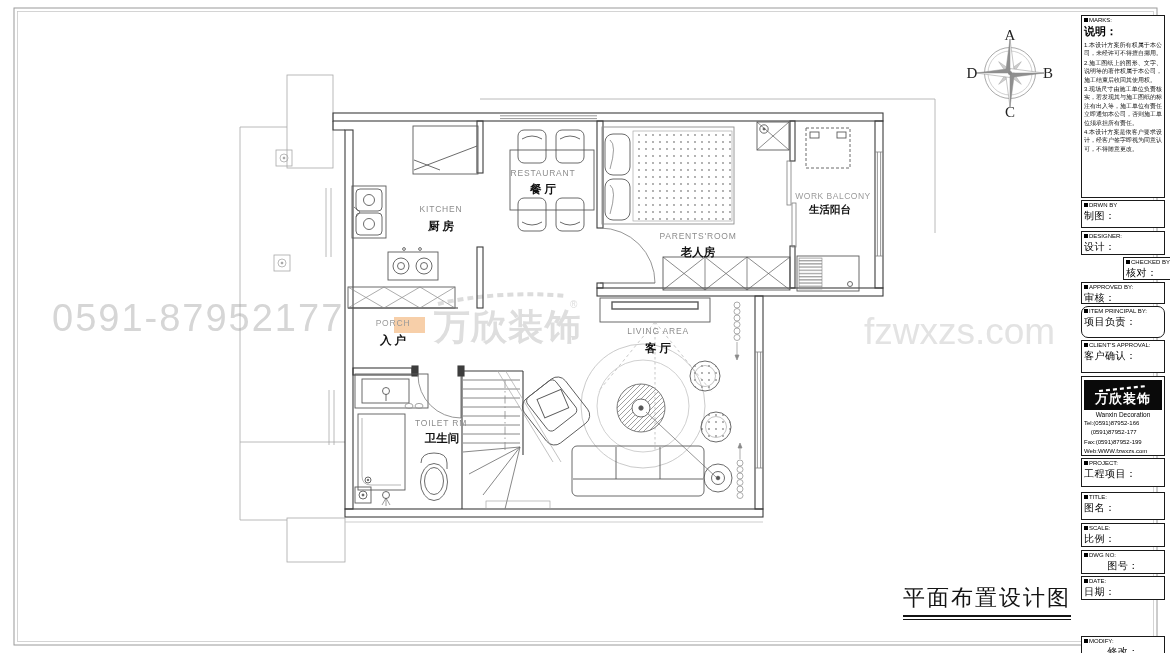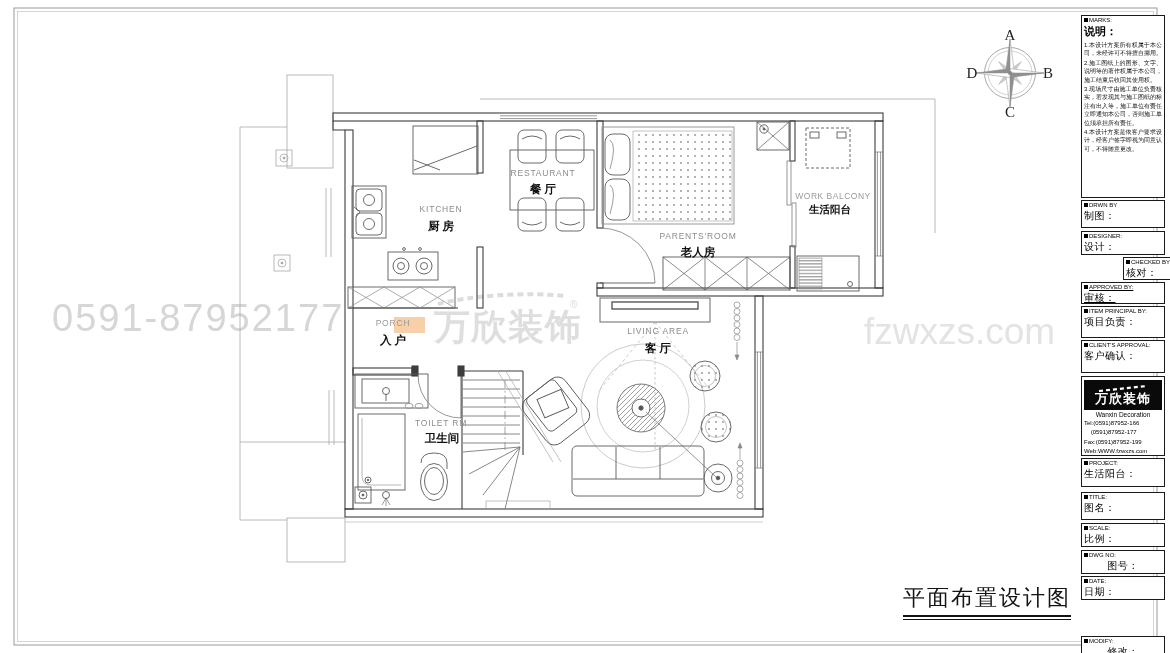--- a/index.html
+++ b/index.html
@@ -366,28 +366,28 @@
       </div>
     <div class="tb-zh">设计：</div>
   </div>
   <div class="tb-box" style="top:257px;height:23px;margin-left:42px;">
     <div class="tb-en">
         <span class="sq"></span>
         <span>CHECKED BY</span>
       </div>
     <div class="tb-zh">核对：</div>
   </div>
-  <div class="tb-box" style="top:282px;height:22px;text-decoration:underline;">
+  <div class="tb-box" style="top:282px;height:22px;">
     <div class="tb-en">
         <span class="sq"></span>
         <span>APPROVED BY:</span>
       </div>
     <div class="tb-zh">审核：</div>
   </div>
-  <div class="tb-box" style="top:306px;height:32px;">
+  <div class="tb-box" style="top:306px;height:32px;border-radius:7px;">
     <div class="tb-en">
         <span class="sq"></span>
         <span>ITEM PRINCIPAL BY:</span>
       </div>
     <div class="tb-zh">项目负责：</div>
   </div>
   <div class="tb-box" style="top:340px;height:33px;">
     <div class="tb-en">
         <span class="sq"></span>
         <span>CLIENT'S APPROVAL:</span>
@@ -409,21 +409,21 @@
       <div>Fax:(0591)87952-199</div>
       <div>Web:WWW.fzwxzs.com</div>
     </div>
   </div>
 
   <div class="tb-box" style="top:458px;height:29px;">
     <div class="tb-en">
         <span class="sq"></span>
         <span>PROJECT:</span>
       </div>
-    <div class="tb-zh">生活阳台：</div>
+    <div class="tb-zh">工程项目：</div>
   </div>
   <div class="tb-box" style="top:492px;height:28px;">
     <div class="tb-en">
         <span class="sq"></span>
         <span>TITLE:</span>
       </div>
     <div class="tb-zh">图名：</div>
   </div>
   <div class="tb-box" style="top:523px;height:24px;">
     <div class="tb-en">

